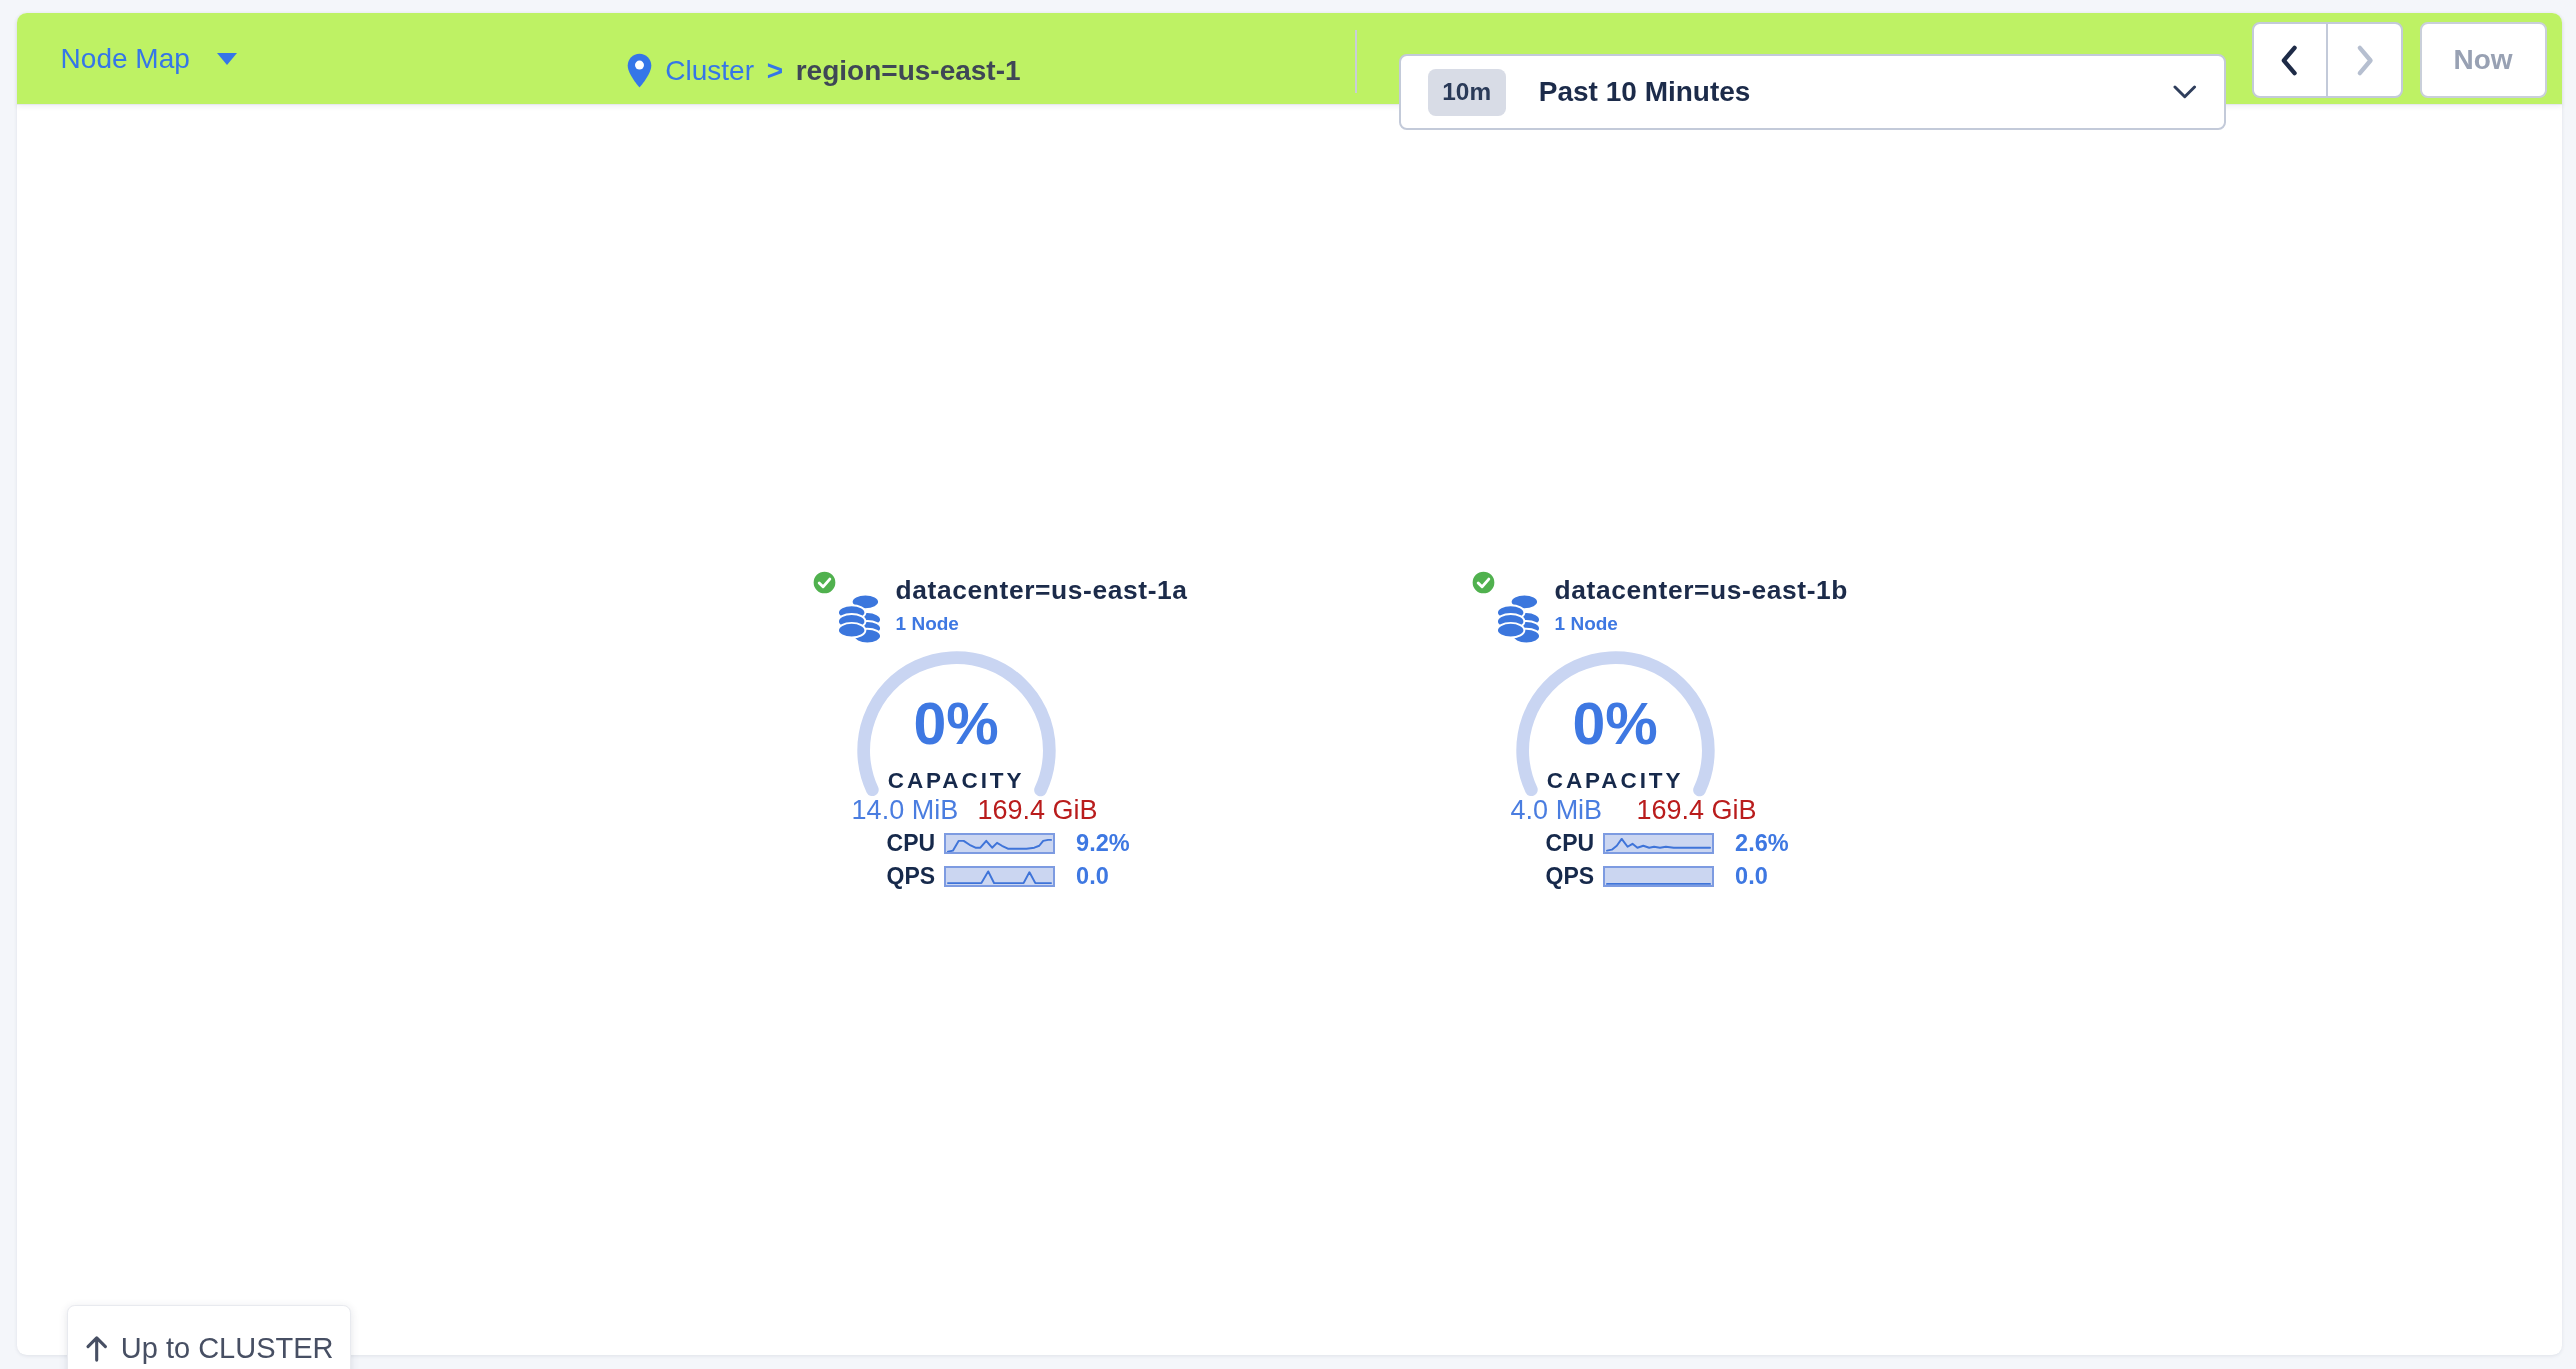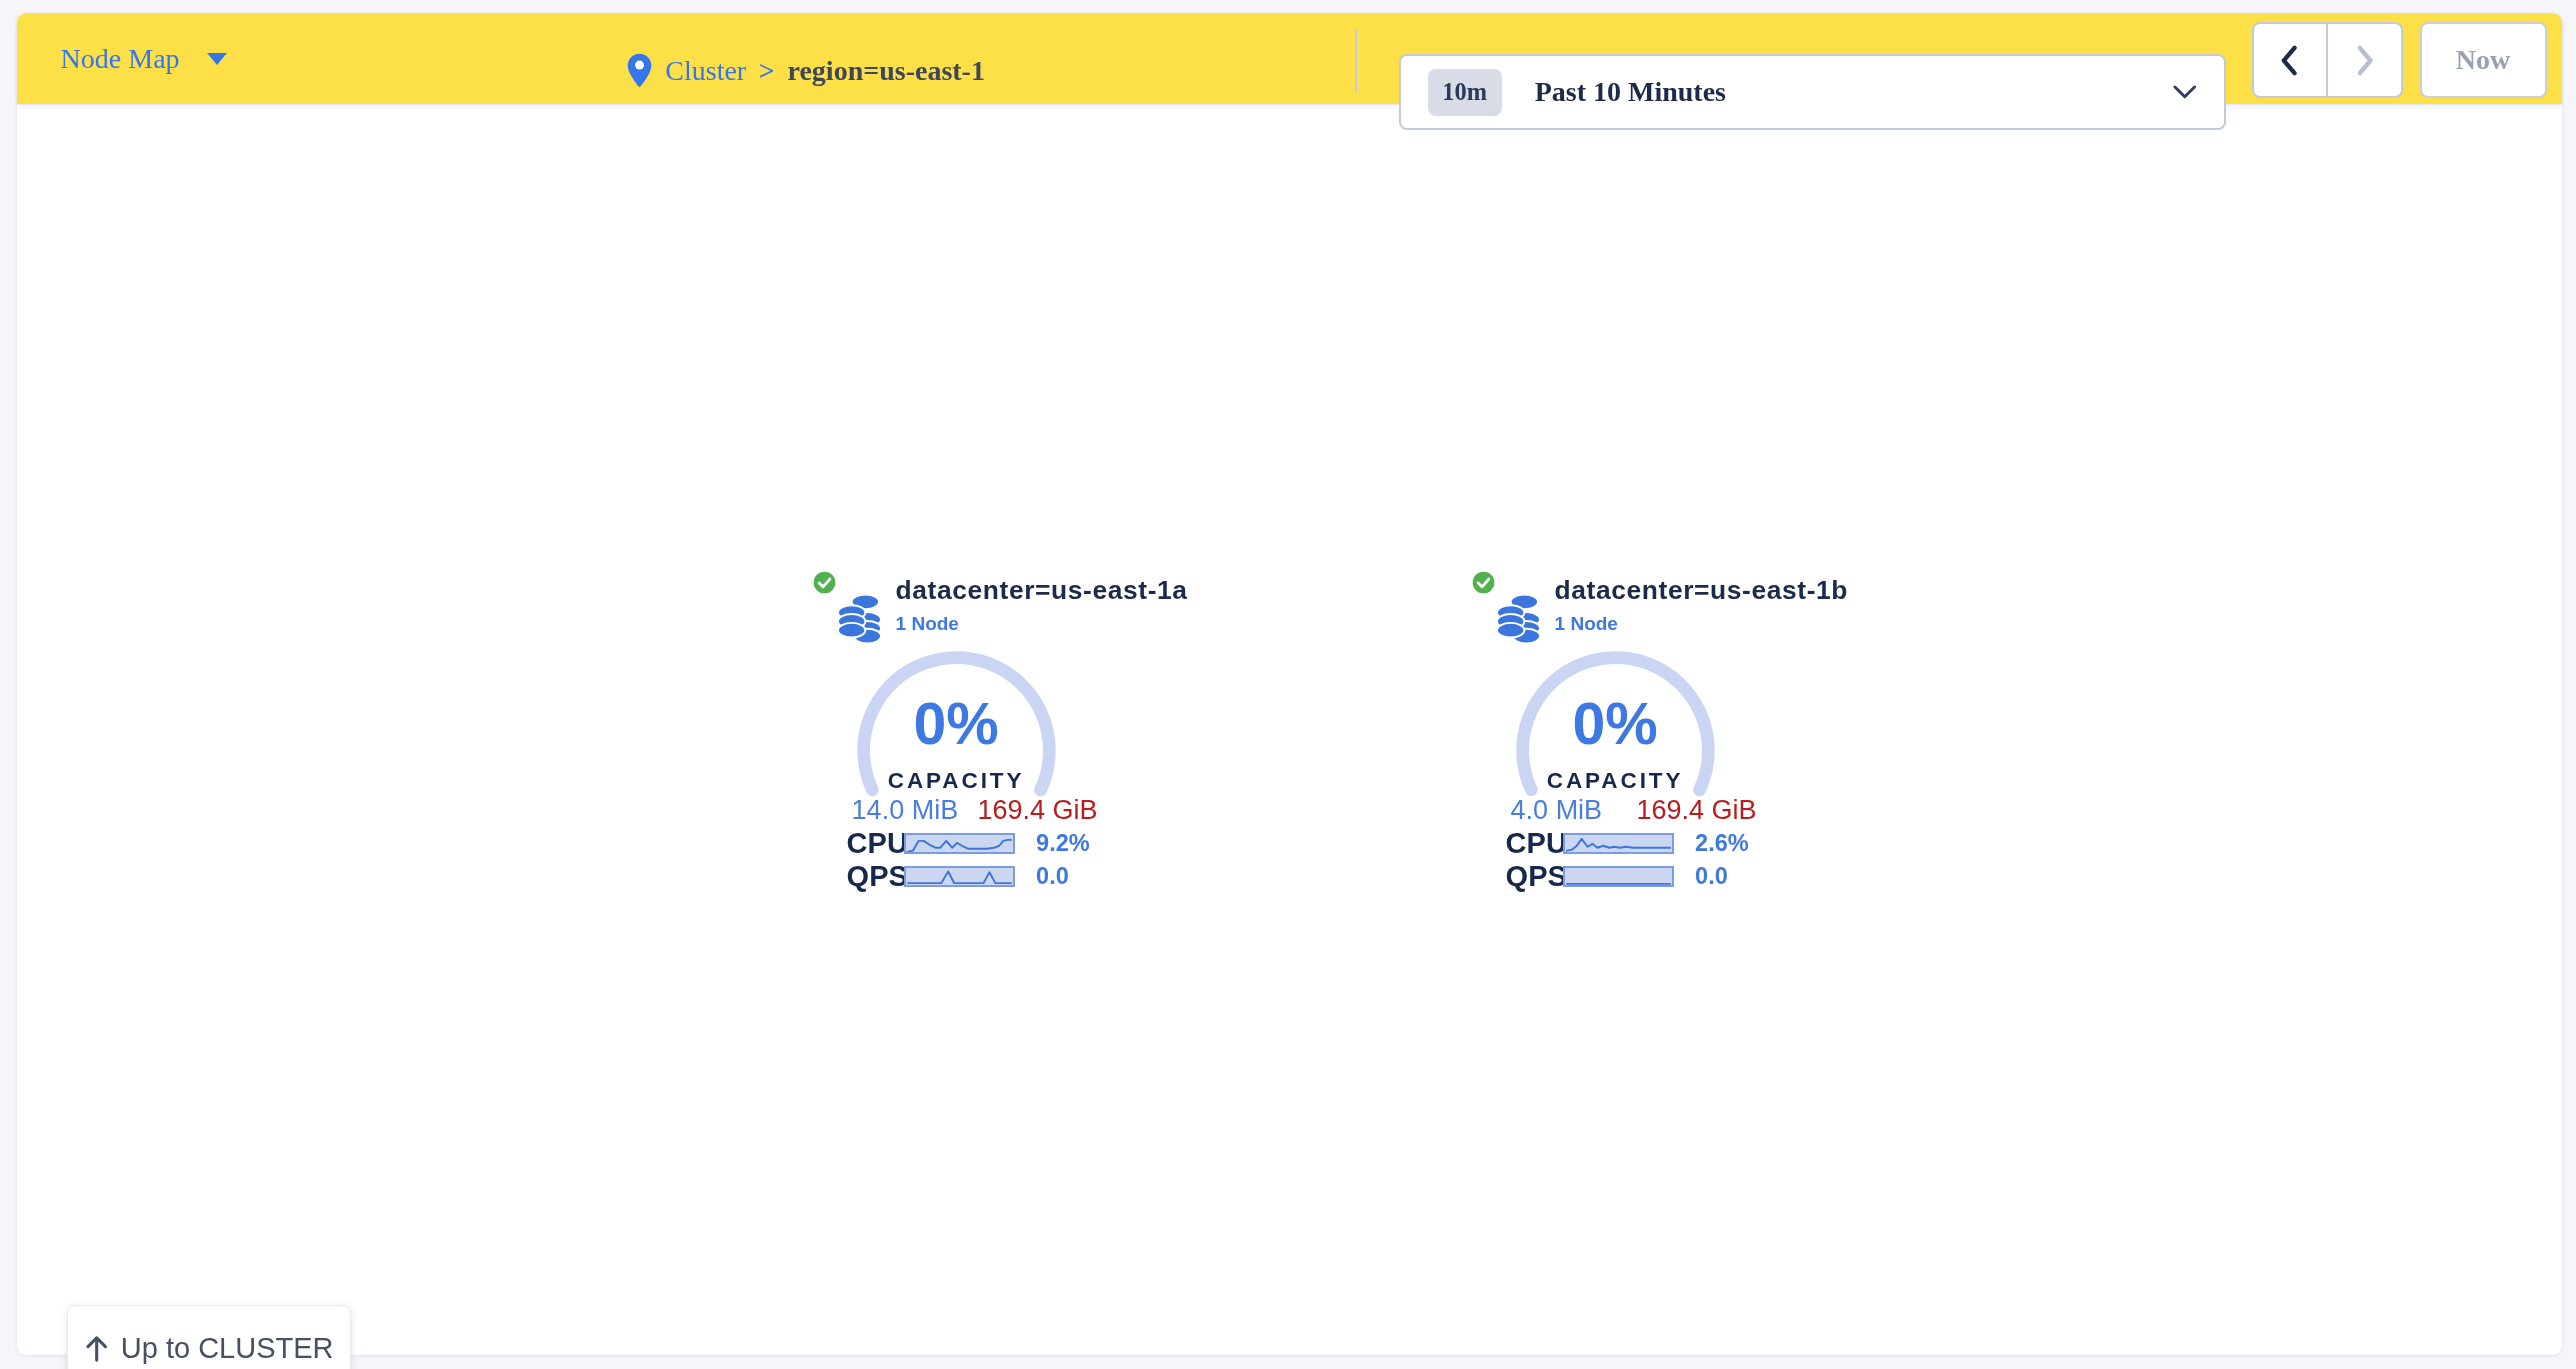--- a/index.html
+++ b/index.html
@@ -11,25 +11,24 @@
     overflow:hidden;
   }
   .panel {
     position:absolute; left:16.6px; top:12.7px; width:2545px; height:1342px;
     background:#ffffff; border-radius:9.8px;
     box-shadow:0 1px 3.9px rgba(40,50,80,.10);
   }
   
   .header {
     position:absolute; left:0; top:0; width:100%; height:92px;
-    background:#fde047; border-radius:9.8px 9.8px 0 0;
+    background:#bef264; border-radius:9.8px 9.8px 0 0;
     border-bottom:1px solid #e6e8ee;
     box-shadow:0 2px 4.9px rgba(40,50,80,.07);
     z-index:2;
-    font-family:Liberation Serif, serif;
   }
   .view-selector {
     position:absolute; left:44px; top:0; height:92px;
     display:flex; align-items:center; gap:27px;
     color:#3576e8; font-size:28px; cursor:pointer;
   }
   .caret-down {
     width:0; height:0;
     border-left:10.8px solid transparent; border-right:10.8px solid transparent;
     border-top:12.7px solid #3576e8;
@@ -90,21 +89,21 @@
     font-size:22.5px; font-weight:700; letter-spacing:2.9px; color:#16294b;
   }
   .cap-values {
     position:absolute; left:42px; top:235px; width:254px;
     display:flex; justify-content:space-between; font-size:27px;
   }
   .cap-used  { color:#4a7de0;margin-left:8px; }
   .cap-total { color:#b91c1c; }
   .metrics { position:absolute; left:45px; top:273px; width:293px; }
   .metric-row { display:flex; align-items:center; height:21.5px; margin-bottom:11.7px; }
-  .metric-label { width:57px; font-size:29px; font-weight:700; color:#16294b; }
+  .metric-label { width:57px; font-size:23px; font-weight:700; color:#16294b;margin-left:40px; }
   .spark-box {
     width:111px; height:21.5px; background:#cbd6f1;
     border:2px solid #7d9be1; margin-right:0;
   }
   .spark-box svg { display:block; width:107px; height:17.6px; }
   .metric-value { margin-left:21.5px; font-size:23.5px; font-weight:700; color:#3e78e2; }
   
   .up-btn {
     position:absolute; left:50px; top:1200px; width:284px; height:88px;
     background:#fff; border:1px solid #e8eaef; border-radius:7.8px;

